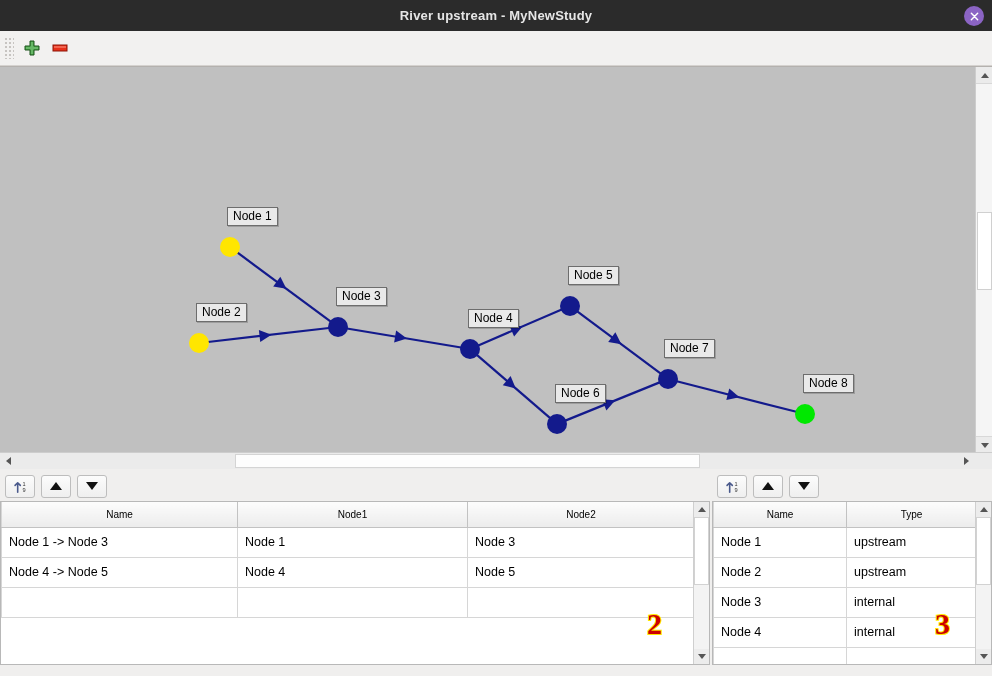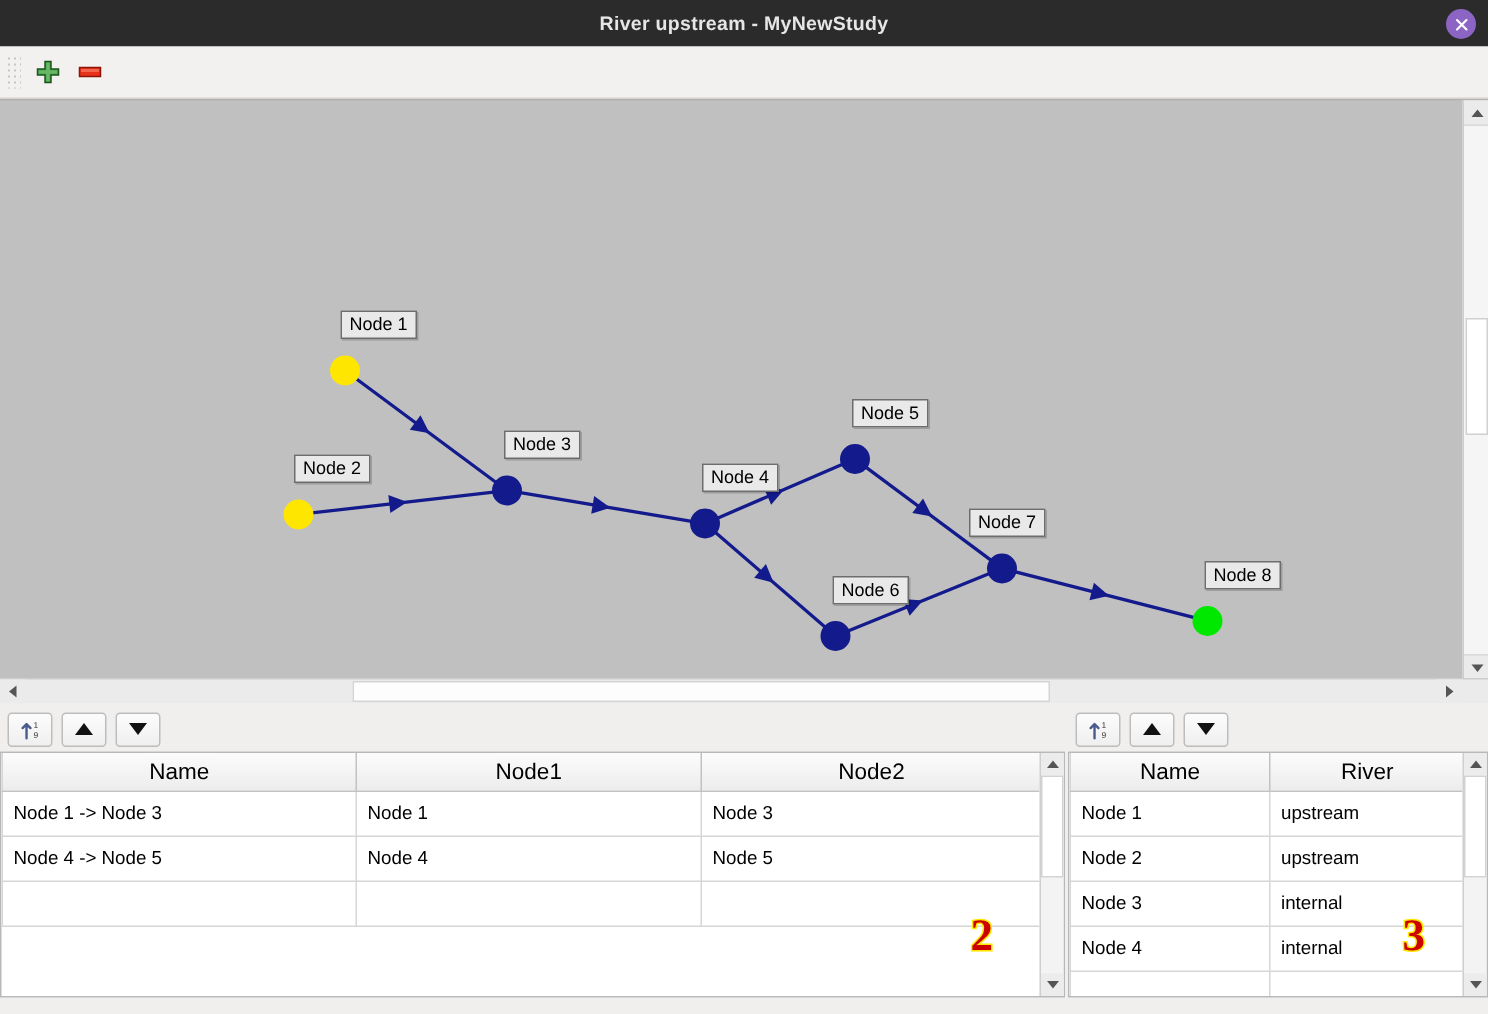--- a/index.html
+++ b/index.html
@@ -106,21 +106,21 @@
                font-size: 12.5px; width: 100%; }
   .tbl-box { position: relative; background: #fff; border: 1px solid #b8b8b8; }
   .tbl-scroll { position: absolute; right: 0; top: 0; width: 16px; bottom: 0;
                 background: #f3f3f3; border-left: 1px solid #cfcfcf; }
   .tsb-up, .tsb-dn { width: 15px; height: 15px; display: flex; align-items: center;
                 justify-content: center; cursor: pointer; background: #ececec; }
   .tsb-dn { position: absolute; bottom: 0; }
   .tsb-thumb { position: absolute; left: 0; width: 15px; background: #fff;
                border: 1px solid #d2d2d2; cursor: pointer; }
   .grid th { background: linear-gradient(#fcfcfc,#ececec); border: 1px solid #c2c2c2;
-             border-top: none; border-left: none; font-weight: normal; font-size: 15px;
+             border-top: none; border-left: none; font-weight: normal; font-size: 10px;
              height: 25px; color: #000; text-align: center; }
   .grid td { border-bottom: 1px solid #d6d6d6; border-right: 1px solid #d6d6d6;
              height: 30px; padding: 0 7px; color: #000; white-space: nowrap; }
   .grid tr td:first-child, .grid tr th:first-child { border-left: 1px solid #d6d6d6; }
 </style>
 </head>
 <body>
 
 <div id="app">
 
@@ -186,21 +186,21 @@
             <circle cx="805" cy="347" r="10" fill="#00e800"></circle>
           </g>
       </svg>
       <div id="label-layer">
           <div class="node-label" style="left: 227px; top: 140px;">Node 1</div>
           <div class="node-label" style="left: 196px; top: 236px;">Node 2</div>
           <div class="node-label" style="left: 336px; top: 220px;">Node 3</div>
           <div class="node-label" style="left: 468px; top: 242px;">Node 4</div>
           <div class="node-label" style="left: 568px; top: 199px;">Node 5</div>
           <div class="node-label" style="left: 555px; top: 317px;">Node 6</div>
-          <div class="node-label" style="left: 646px; top: 272px;">Node 7</div>
+          <div class="node-label" style="left: 664px; top: 272px;">Node 7</div>
           <div class="node-label" style="left: 803px; top: 307px;">Node 8</div>
         </div>
       <div class="annot" style="left:938px; top:408px;">1</div>
     </div>
 
     <div class="vsb">
       <div class="vsb-up">
           <div class="arrow-gu"></div>
         </div>
       <div class="vsb-thumb"></div>
@@ -308,21 +308,21 @@
       <div class="tbl-box" style="height:164px;">
         <div style="position:absolute; left:0; top:0; right:16px; bottom:0; overflow:hidden;">
           <table class="grid" id="nodes-table">
             <colgroup>
                 <col style="width:133px">
                 <col style="width:130px">
               </colgroup>
             <thead>
                 <tr>
                   <th>Name</th>
-                  <th>River</th>
+                  <th>Type</th>
                 </tr>
               </thead>
             <tbody>
                 <tr>
                   <td>Node 1</td>
                   <td>upstream</td>
                 </tr>
                 <tr>
                   <td>Node 2</td>
                   <td>upstream</td>

